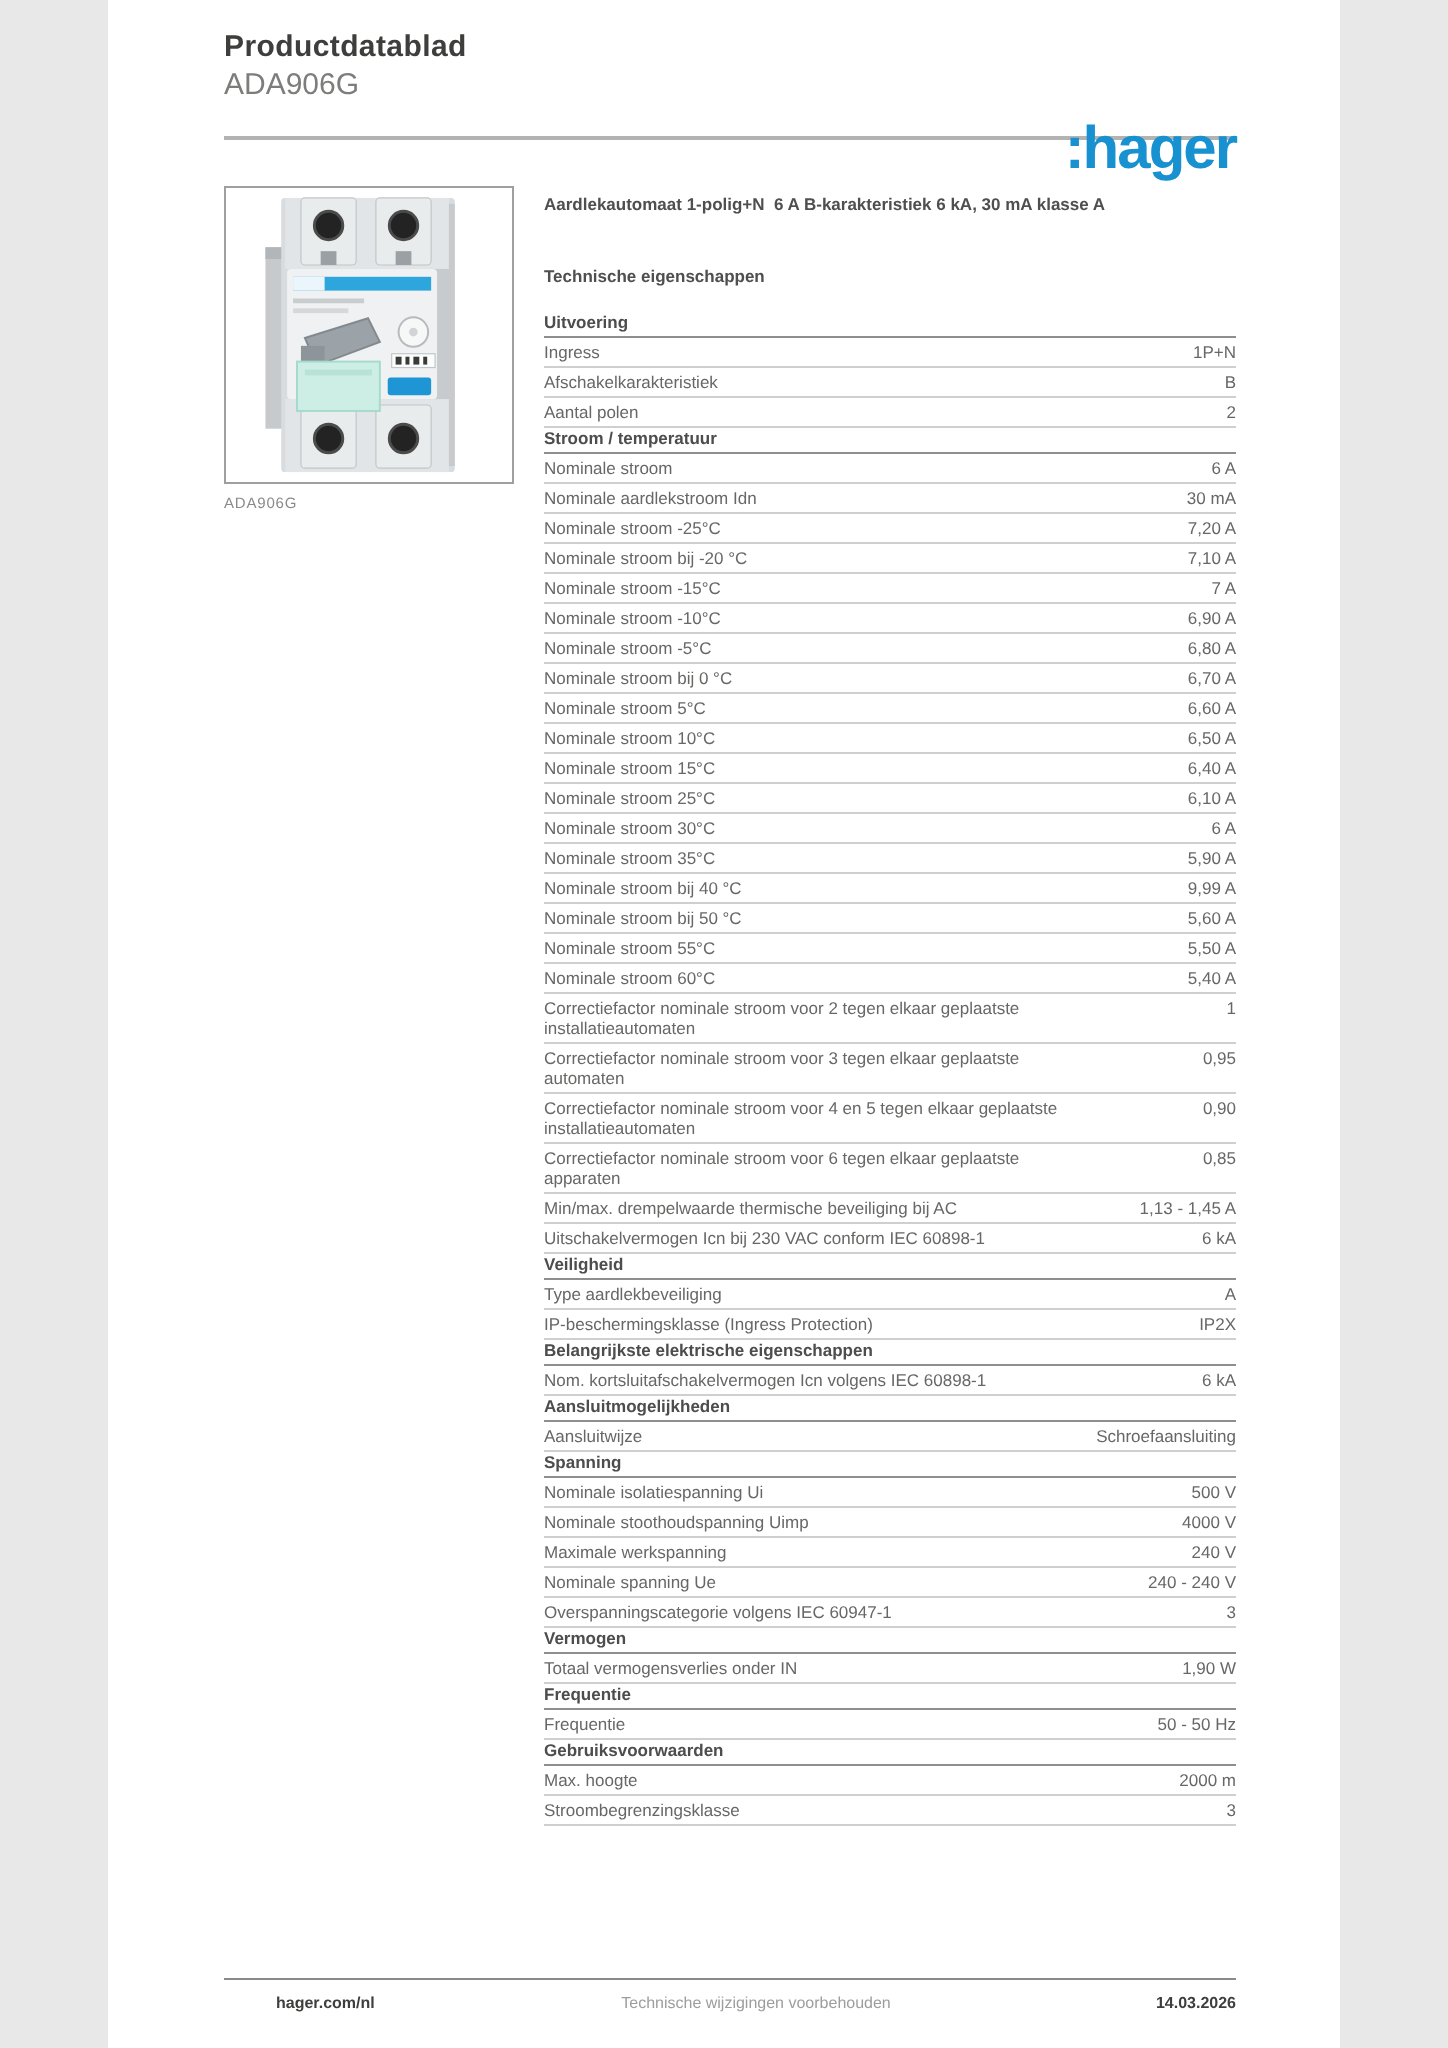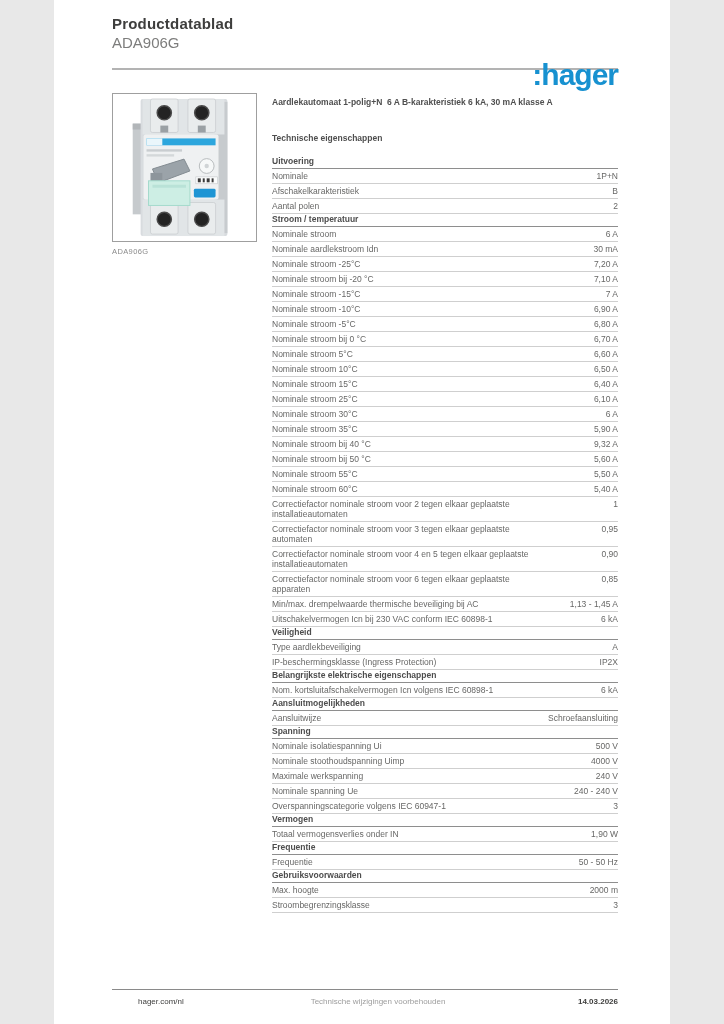--- a/index.html
+++ b/index.html
@@ -43,21 +43,21 @@
     font-size:8.5px; color:#676766; line-height:10px;
   }
   .spec-label { max-width:76%; }
   .spec-value { text-align:right; white-space:nowrap; padding-left:8px; }
   
   .footer {
     position:absolute; left:58px; right:52px; top:989px;
     border-top:1px solid #8a8a8a; padding-top:7px;
     display:flex; font-size:8px; line-height:10px;
   }
-  .footer-site { width:33%; font-weight:normal; color:#3e3e3d;padding-left:26px; }
+  .footer-site { width:33%; font-weight:bold; color:#3e3e3d;padding-left:26px; }
   .footer-note { width:34%; text-align:center; color:#9d9d9d; }
   .footer-date { width:33%; text-align:right; font-weight:bold; color:#3e3e3d; }
 </style>
 </head>
 <body>
 
 <div class="page">
 
   <div class="header">
     <div class="header-title">Productdatablad</div>
@@ -109,21 +109,21 @@
       <div class="image-caption">ADA906G</div>
     </div>
 
     <div class="spec-col">
       <div class="description">Aardlekautomaat 1-polig+N  6 A B-karakteristiek 6 kA, 30 mA klasse A</div>
       <div class="tech-title">Technische eigenschappen</div>
       <div id="spec-sections">
           <div class="section">
             <div class="section-title">Uitvoering</div>
             <div class="spec-row">
-              <span class="spec-label">Nominale</span>
+              <span class="spec-label">Ingress</span>
               <span class="spec-value">1P+N</span>
             </div>
             <div class="spec-row">
               <span class="spec-label">Afschakelkarakteristiek</span>
               <span class="spec-value">B</span>
             </div>
             <div class="spec-row">
               <span class="spec-label">Aantal polen</span>
               <span class="spec-value">2</span>
             </div>
@@ -181,21 +181,21 @@
             <div class="spec-row">
               <span class="spec-label">Nominale stroom 30°C</span>
               <span class="spec-value">6 A</span>
             </div>
             <div class="spec-row">
               <span class="spec-label">Nominale stroom 35°C</span>
               <span class="spec-value">5,90 A</span>
             </div>
             <div class="spec-row">
               <span class="spec-label">Nominale stroom bij 40 °C</span>
-              <span class="spec-value">9,32 A</span>
+              <span class="spec-value">9,99 A</span>
             </div>
             <div class="spec-row">
               <span class="spec-label">Nominale stroom bij 50 °C</span>
               <span class="spec-value">5,60 A</span>
             </div>
             <div class="spec-row">
               <span class="spec-label">Nominale stroom 55°C</span>
               <span class="spec-value">5,50 A</span>
             </div>
             <div class="spec-row">

